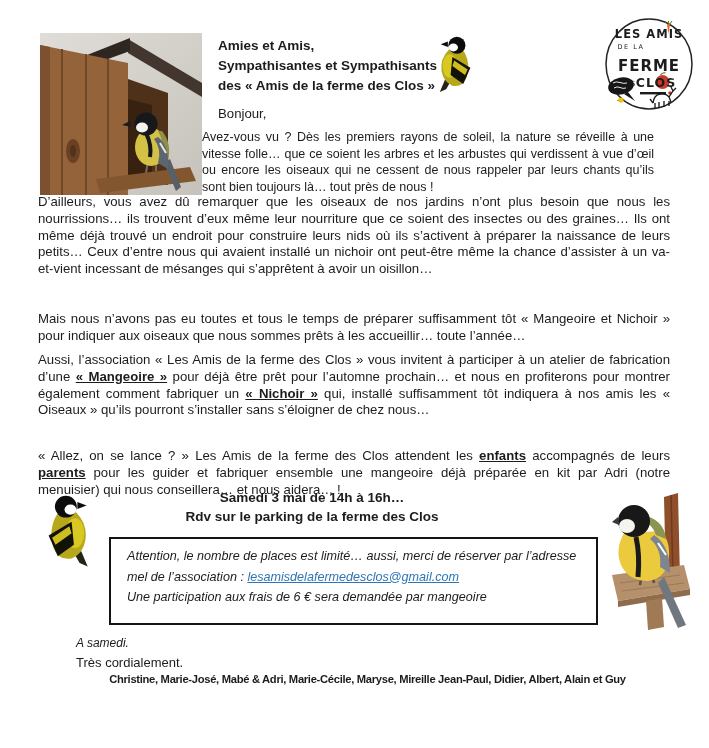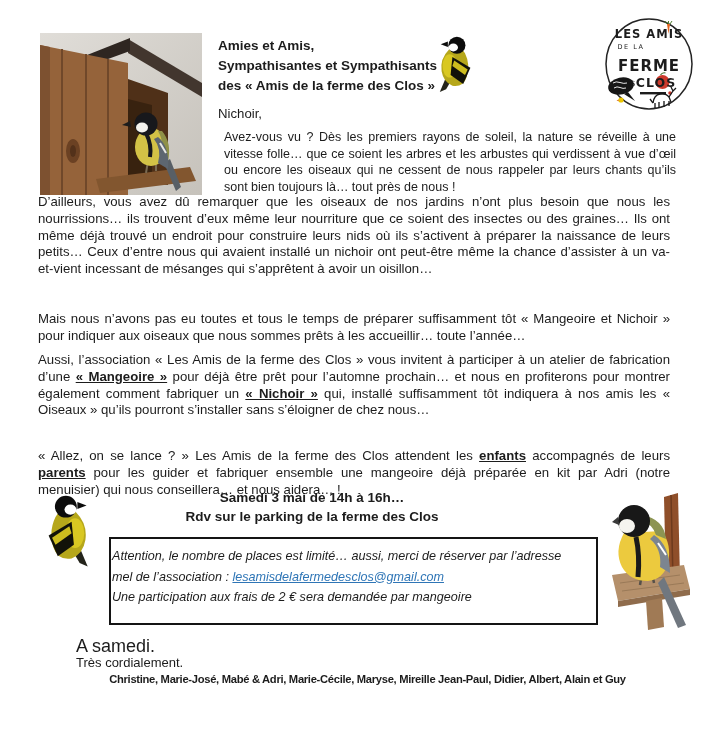--- a/index.html
+++ b/index.html
@@ -4,33 +4,33 @@
 <style>
   html,body{margin:0;padding:0;background:#ffffff;}
   body{width:709px;height:748px;position:relative;overflow:hidden;
        font-family:"Liberation Sans",sans-serif;color:#1c1c1c;}
   .abs{position:absolute;}
   p{margin:0;}
   .salutation{left:218px;top:36px;width:260px;font-weight:bold;
               font-size:13.5px;line-height:20px;}
   .greeting{left:218px;top:106px;font-size:13.2px;}
   .body-text{font-size:13.2px;line-height:16.8px;text-align:justify;}
-  .p-intro{left:224px;top:129px;width:452px;font-size:12.5px;line-height:16.6px;}
+  .p-intro{left:202px;top:129px;width:452px;font-size:12.5px;line-height:16.6px;}
   .p-dailleurs{left:38px;top:194px;width:632px;}
   .p-mais{left:38px;top:311px;width:632px;}
   .p-aussi{left:38px;top:352px;width:632px;}
   .p-allez{left:38px;top:448px;width:632px;}
   .b{font-weight:bold;text-decoration:underline;}
   .event{left:38px;top:489px;width:548px;text-align:center;
          font-weight:bold;font-size:13.5px;line-height:18.5px;}
   .info-box{left:109px;top:537px;width:489px;height:88px;box-sizing:border-box;
-            border:2px solid #141414;padding:7px 12px 0 1px;
+            border:2px solid #141414;padding:7px 12px 0 16px;
             font-style:italic;font-size:12.6px;line-height:20.5px;color:#1c1c1c;}
   .email{color:#2e75b6;text-decoration:underline;cursor:pointer;}
-  .closing1{left:76px;top:636px;font-size:18px;}
+  .closing1{left:76px;top:636px;font-size:12px;font-style:italic;}
   .closing2{left:76px;top:655px;font-size:13px;text-align:center;}
   .signature{left:0;right:0;top:673px;text-align:center;font-weight:bold;
              font-size:11.2px;letter-spacing:-0.3px;padding-left:26px;}
   .photo{left:40px;top:33px;width:162px;height:162px;}
   .clip-top{left:438px;top:34px;width:36px;height:62px;}
   .clip-left{left:44px;top:494px;width:46px;height:76px;}
   .clip-left svg{transform:scaleX(-1);}
   .tit-photo{left:606px;top:483px;width:94px;height:150px;}
   .logo{left:604px;top:16px;width:90px;height:96px;}
   svg{display:block;width:100%;height:100%;}
@@ -127,21 +127,21 @@
         <path d="M19,9 L23,3 M23,3 L21,-1 M23,3 L26,0"></path>
         <path d="M3,15 L0,11"></path>
       </g>
       <g>
         <circle cx="17" cy="84" r="2.6" fill="#ecc500"></circle>
         <polygon points="14.5,83.5 12.5,84.5 14.8,85.3" fill="#d86a1a"></polygon>
       </g>
     </svg>
   </div>
 
-  <div class="abs greeting">Nichoir,</div>
+  <div class="abs greeting">Bonjour,</div>
 
   <p class="abs body-text p-intro">Avez-vous vu ? Dès les premiers rayons de soleil, la nature se réveille à une vitesse folle… que ce soient les arbres et les arbustes qui verdissent à vue d’œil ou encore les oiseaux qui ne cessent de nous rappeler par leurs chants qu’ils sont bien toujours là… tout près de nous !</p>
 
   <p class="abs body-text p-dailleurs">D’ailleurs, vous avez dû remarquer que les oiseaux de nos jardins n’ont plus besoin que nous les nourrissions… ils trouvent d’eux même leur nourriture que ce soient des insectes ou des graines… Ils ont même déjà trouvé un endroit pour construire leurs nids où ils s’activent à préparer la naissance de leurs petits… Ceux d’entre nous qui avaient installé un nichoir ont peut-être même la chance d’assister à un va-et-vient incessant de mésanges qui s’apprêtent à avoir un oisillon…</p>
 
   <p class="abs body-text p-mais">Mais nous n’avons pas eu toutes et tous le temps de préparer suffisamment tôt « Mangeoire et Nichoir » pour indiquer aux oiseaux que nous sommes prêts à les accueillir… toute l’année…</p>
 
   <p class="abs body-text p-aussi"><span>Aussi, l’association « Les Amis de la ferme des Clos » vous invitent à participer à un atelier de fabrication d’une </span><span class="b">« Mangeoire »</span><span> pour déjà être prêt pour l’automne prochain… et nous en profiterons pour montrer également comment fabriquer un </span><span class="b">« Nichoir »</span><span> qui, installé suffisamment tôt indiquera à nos amis les « Oiseaux » qu’ils pourront s’installer sans s’éloigner de chez nous…</span></p>
 
   <p class="abs body-text p-allez"><span>« Allez, on se lance ? » Les Amis de la ferme des Clos attendent les </span><span class="b">enfants</span><span> accompagnés de leurs </span><span class="b">parents</span><span> pour les guider et fabriquer ensemble une mangeoire déjà préparée en kit par Adri (notre menuisier) qui nous conseillera… et nous aidera… !</span></p>
@@ -175,20 +175,20 @@
         <path d="M46,54 L54,66" stroke="#ffffff" stroke-width="2"></path>
         <circle cx="22" cy="32" r="16" fill="#181818"></circle>
         <ellipse cx="15" cy="37" rx="8" ry="7" fill="#f5f4ef"></ellipse>
         <polygon points="6,28 0,33 7,36" fill="#3a3a3a"></polygon>
       </g>
     </svg>
   </div>
 
   <div class="abs info-box">
     <p><span>Attention, le nombre de places est limité… aussi, merci de réserver par l’adresse mel de l’association : </span><a class="email">lesamisdelafermedesclos@gmail.com</a></p>
-    <p>Une participation aux frais de 2 € sera demandée par mangeoire</p>
+    <p>Une participation aux frais de 6 € sera demandée par mangeoire</p>
   </div>
 
   <div class="abs closing1">A samedi.</div>
   <div class="abs closing2">Très cordialement.</div>
   <div class="abs signature">Christine, Marie-José, Mabé &amp; Adri, Marie-Cécile, Maryse, Mireille Jean-Paul, Didier, Albert, Alain et Guy</div>
 
 </div>
 
 </body></html>

